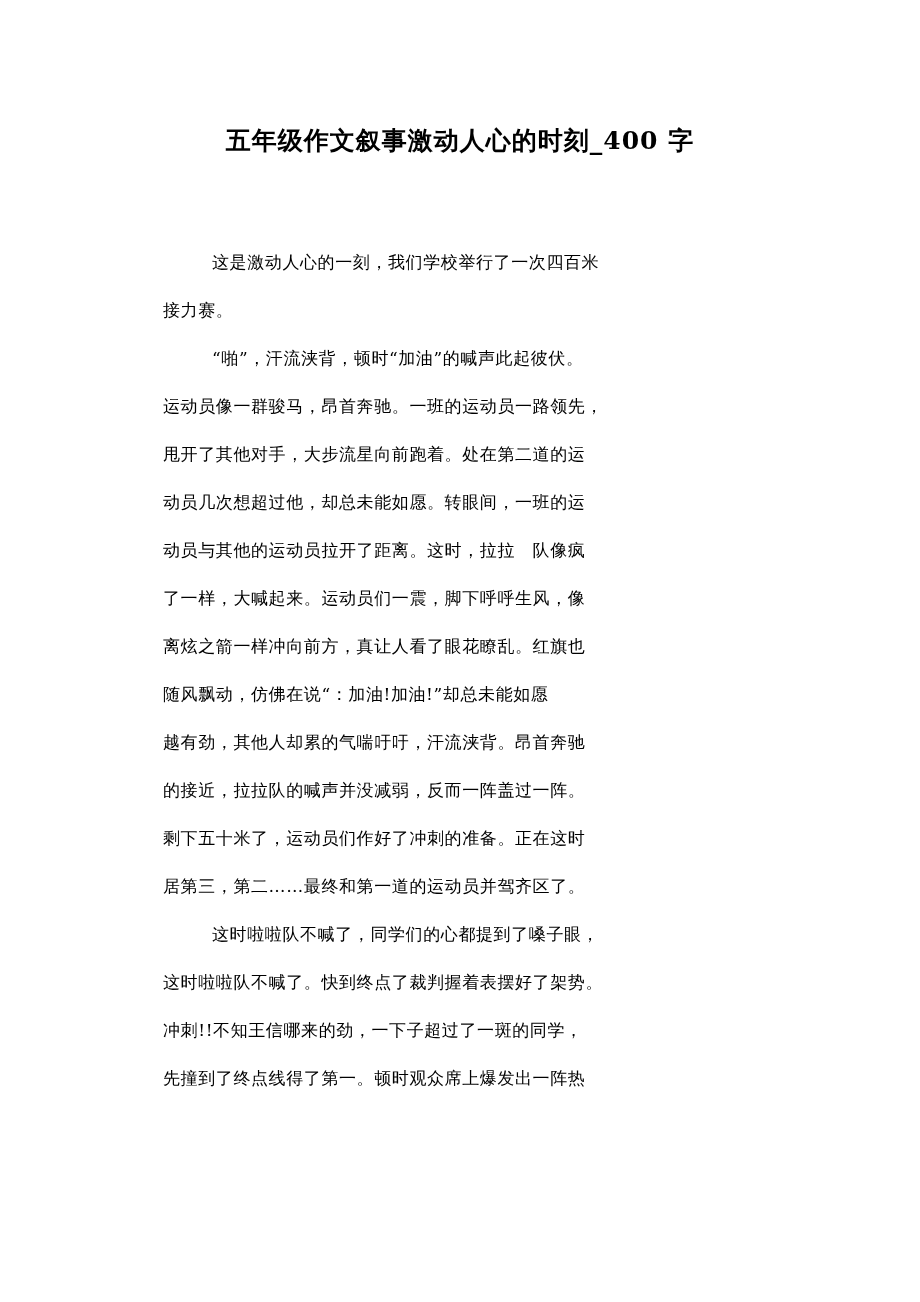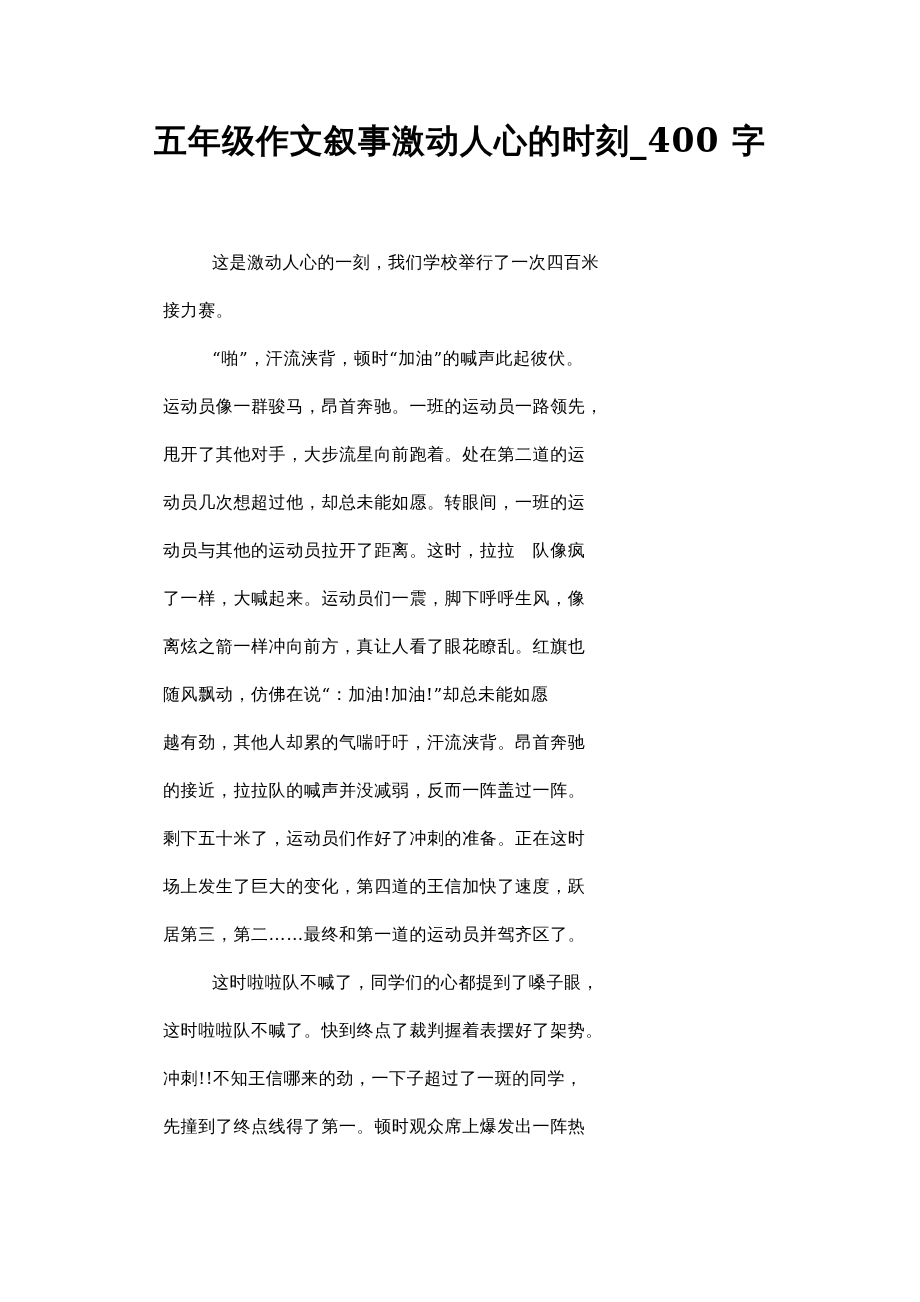--- a/index.html
+++ b/index.html
@@ -18,21 +18,21 @@
   }
   .doc-title {
     position: absolute;
     top: 118px;
     left: 0;
     width: 920px;
     margin: 0;
     text-align: center;
     font-family: "DejaVu Serif", "Liberation Serif", serif;
     font-weight: bold;
-    font-size: 33px;
+    font-size: 25px;
     line-height: 46px;
     letter-spacing: 1px;
     white-space: pre;
   }
   .doc-body {
     position: absolute;
     left: 163px;
     top: 238px;
     width: 600px;
   }
@@ -67,21 +67,20 @@
         <div class="text-line">运动员像一群骏马，昂首奔驰。一班的运动员一路领先，</div>
         <div class="text-line">甩开了其他对手，大步流星向前跑着。处在第二道的运</div>
         <div class="text-line">动员几次想超过他，却总未能如愿。转眼间，一班的运</div>
         <div class="text-line">动员与其他的运动员拉开了距离。这时，拉拉　队像疯</div>
         <div class="text-line">了一样，大喊起来。运动员们一震，脚下呼呼生风，像</div>
         <div class="text-line">离炫之箭一样冲向前方，真让人看了眼花瞭乱。红旗也</div>
         <div class="text-line">随风飘动，仿佛在说“：加油!加油!”却总未能如愿</div>
         <div class="text-line">越有劲，其他人却累的气喘吁吁，汗流浃背。昂首奔驰</div>
         <div class="text-line">的接近，拉拉队的喊声并没减弱，反而一阵盖过一阵。</div>
         <div class="text-line">剩下五十米了，运动员们作好了冲刺的准备。正在这时</div>
-        <div class="text-line">场上发生了巨大的变化，第四道的王信加快了速度，跃</div>
         <div class="text-line">居第三，第二……最终和第一道的运动员并驾齐区了。</div>
       </div>
       <div class="para">
         <div class="text-line indent">这时啦啦队不喊了，同学们的心都提到了嗓子眼，</div>
         <div class="text-line">这时啦啦队不喊了。快到终点了裁判握着表摆好了架势。</div>
         <div class="text-line">冲刺!!不知王信哪来的劲，一下子超过了一斑的同学，</div>
         <div class="text-line">先撞到了终点线得了第一。顿时观众席上爆发出一阵热</div>
       </div>
     </div>
 </div>

